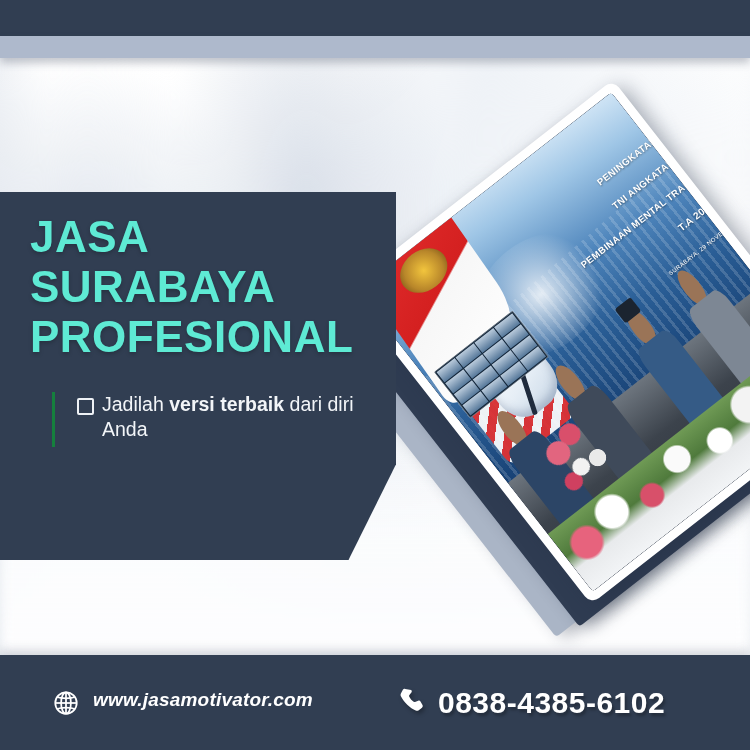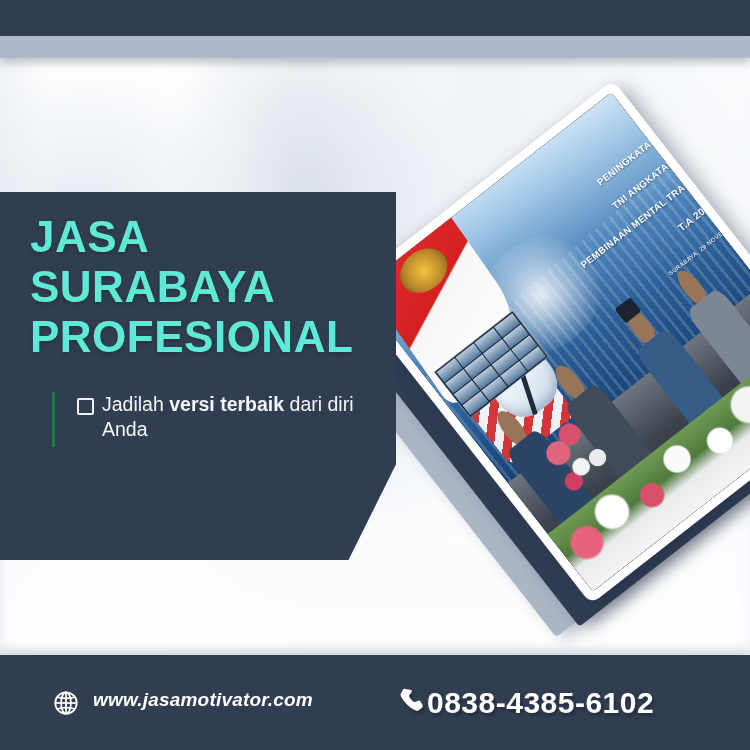--- a/index.html
+++ b/index.html
@@ -45,21 +45,21 @@
           box-shadow:0 -5px 10px rgba(70,80,100,.18);}
   .footer-inner{position:absolute;left:0;top:0;right:0;bottom:0;display:flex;align-items:center;}
   .contact{display:flex;}
   .contact.web{margin-left:52px;}
   .contact.tel{margin-left:84px;}
   .ico-globe{width:28px;height:28px;flex:0 0 auto;}
   .ico-phone{width:30px;height:30px;flex:0 0 auto;
              filter:drop-shadow(2px 3px 2px rgba(0,0,0,.30));}
   .web-text{margin-left:13px;color:#ffffff;font-size:19px;font-style:italic;font-weight:700;
             letter-spacing:.2px;}
-  .tel-text{color:#ffffff;font-size:30px;font-weight:700;letter-spacing:.5px;
+  .tel-text{margin-left:11px;color:#ffffff;font-size:30px;font-weight:700;letter-spacing:.5px;
             text-shadow:2px 3px 3px rgba(0,0,0,.28);}
 
   
   .card{position:absolute;border-radius:4px;}
   .card.gray{
     left:398px;top:178px;width:330px;height:400px;background:#aab5c6;
     transform:rotate(-38deg);transform-origin:50% 50%;
     box-shadow:6px 8px 16px rgba(40,50,70,.30);
   }
   .card.navy{

